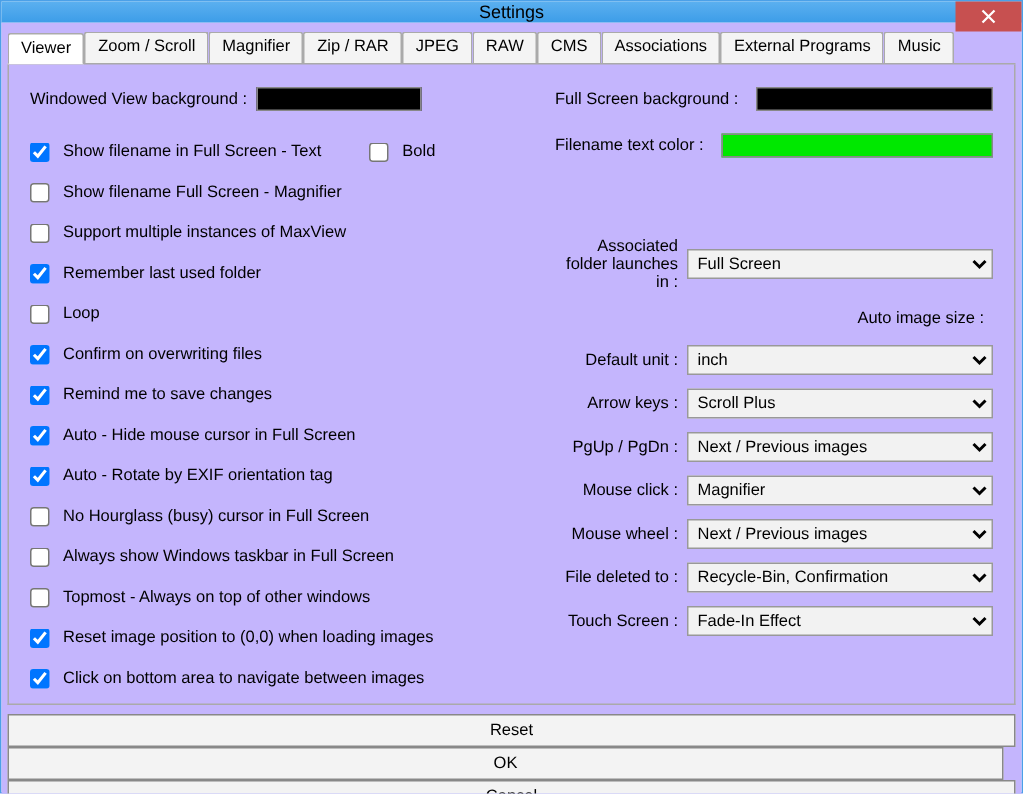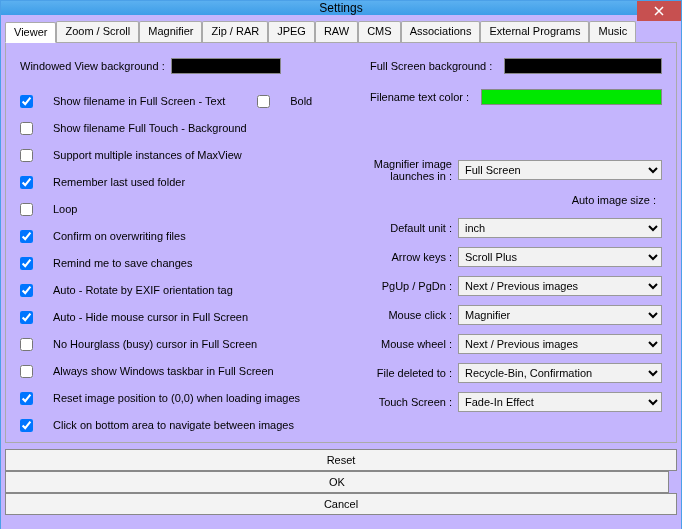--- a/index.html
+++ b/index.html
@@ -14,21 +14,21 @@
 .tab.active { background: #fff; top: 1px; border-bottom: 1px solid #fff; }
 .panel { flex: 1; border: 1px solid #aaa; border-top: none; padding: 14px 14px 8px 14px; display: flex; flex-direction: column; }
 .cols { flex: 1; display: flex; gap: 20px; justify-content: flex-end; }
 .col-left { flex: 0 0 330px; display: flex; flex-direction: column; gap: 9px; }
 .col-right { flex: 1; display: flex; flex-direction: column; gap: 9px; }
 .row { display: flex; align-items: center; min-height: 18px; }
 .row-label { white-space: nowrap; }
 .swatch { height: 16px; border: 1px solid #888; cursor: pointer; }
 .sw-black { background: #000; }
 .sw-green { background: #00e800; }
-.chk { display: flex; align-items: center; gap: 20px; }
+.chk { display: flex; align-items: center; gap: 9px; }
 .chk input { width: 13px; height: 13px; cursor: pointer; }
 .rlabel { text-align: right; flex: 1; padding-right: 6px; }
 select { height: 20px; border: 1px solid #999; background: #f2f2f2; font-size: 11px; padding: 1px 2px; width: 204px; cursor: pointer; }
 .btnbar { display: flex; padding: 6px 0 2px 0; flex-direction: column; }
 .btn { min-width: 68px; height: 22px; border: 1px solid #888; background: #f3f3f3; cursor: pointer; padding: 0 10px; }
 .spacer { flex: 1; }
 </style>
 </head>
 <body>
 
@@ -70,21 +70,21 @@
             </label>
             <label class="chk" style="margin-left:32px;">
               <input type="checkbox" style="">
               <span>Bold</span>
             </label>
           </div>
 
           <div class="row">
               <label class="chk">
                 <input type="checkbox" style="">
-                <span>Show filename Full Touch - Background</span>
+                <span>Show filename Full Screen - Magnifier</span>
               </label>
             </div>
           <div class="row">
               <label class="chk">
                 <input type="checkbox" style="">
                 <span>Support multiple instances of MaxView</span>
               </label>
             </div>
           <div class="row">
               <label class="chk">
@@ -106,39 +106,45 @@
             </div>
           <div class="row">
               <label class="chk">
                 <input type="checkbox" checked="" style="">
                 <span>Remind me to save changes</span>
               </label>
             </div>
           <div class="row">
               <label class="chk">
                 <input type="checkbox" checked="" style="">
+                <span>Auto - Hide mouse cursor in Full Screen</span>
+              </label>
+            </div>
+          <div class="row">
+              <label class="chk">
+                <input type="checkbox" checked="" style="">
                 <span>Auto - Rotate by EXIF orientation tag</span>
               </label>
             </div>
           <div class="row">
               <label class="chk">
-                <input type="checkbox" checked="" style="">
-                <span>Auto - Hide mouse cursor in Full Screen</span>
-              </label>
-            </div>
-          <div class="row">
-              <label class="chk">
                 <input type="checkbox" style="">
                 <span>No Hourglass (busy) cursor in Full Screen</span>
               </label>
             </div>
           <div class="row">
               <label class="chk">
                 <input type="checkbox" style="">
                 <span>Always show Windows taskbar in Full Screen</span>
+              </label>
+            </div>
+          <div class="row">
+              <label class="chk">
+                <input type="checkbox" style="">
+                <span>Topmost - Always on top of other windows</span>
               </label>
             </div>
           <div class="row">
               <label class="chk">
                 <input type="checkbox" checked="" style="">
                 <span>Reset image position to (0,0) when loading images</span>
               </label>
             </div>
           <div class="row">
               <label class="chk">
@@ -156,21 +162,21 @@
           </div>
 
           <div class="row" style="margin-top:4px;">
             <span class="rlabel" style="flex:0 0 auto;">Filename text color :</span>
             <div class="swatch sw-green" style="flex:1; margin-left:6px;"></div>
           </div>
 
           <div style="height:34px;"></div>
 
           <div class="row">
-              <span class="rlabel">Magnifier image launches in :</span>
+              <span class="rlabel">Associated folder launches in :</span>
               <select><option>Full Screen</option></select>
             </div>
           <div class="row">
               <span class="rlabel">Auto image size :</span>
             </div>
           <div class="row">
               <span class="rlabel">Default unit :</span>
               <select><option>inch</option></select>
             </div>
           <div class="row">

